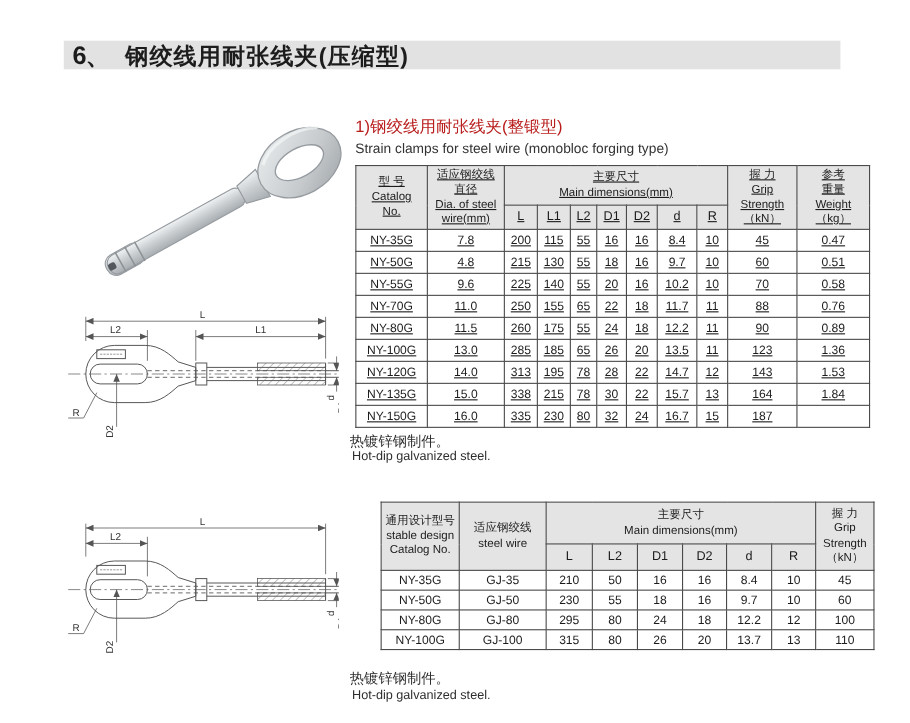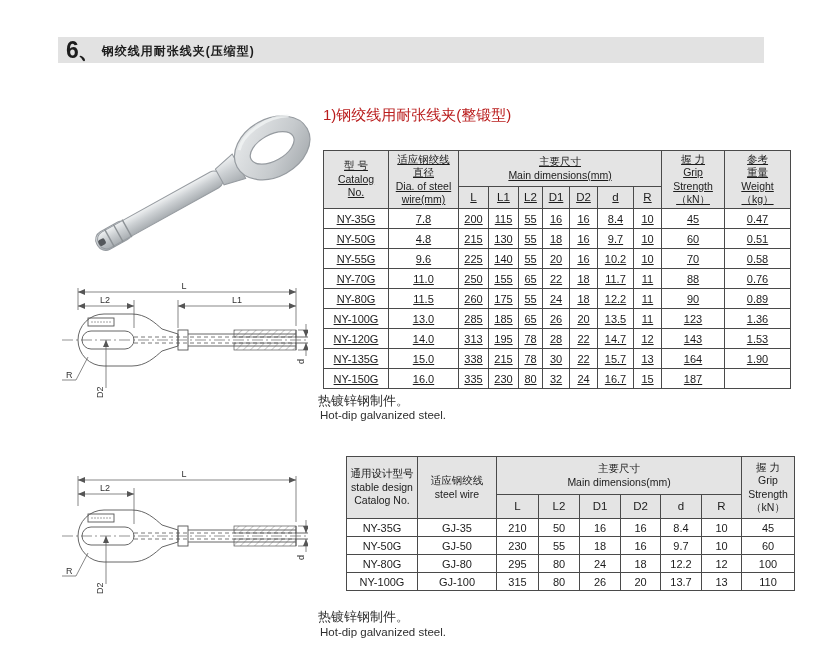--- a/index.html
+++ b/index.html
@@ -3,21 +3,21 @@
 <meta charset="utf-8">
 <style>
   html,body{margin:0;padding:0;background:#fff;}
   body{width:827px;height:657px;position:relative;font-family:"Liberation Sans",sans-serif;color:#1c1c1c;}
   .page{position:absolute;left:0;top:0;width:827px;height:657px;background:#ffffff;overflow:hidden;}
 
   
   .title-bar{position:absolute;left:58px;top:37px;width:706px;height:26px;background:#e2e2e2;
              display:flex;align-items:center;box-sizing:border-box;padding-left:8px;}
   .title-num{font-size:23px;font-weight:bold;line-height:1;letter-spacing:-1px;}
-  .title-zh{font-size:12px;font-weight:bold;letter-spacing:1px;margin-left:2px;padding-top:2px;}
+  .title-zh{font-size:21px;font-weight:bold;letter-spacing:1px;margin-left:14px;padding-top:2px;}
   .subtitle{position:absolute;left:89px;top:66px;font-size:12.5px;color:#3a3a3a;}
 
   
   .sec1-title{position:absolute;left:323px;top:106px;font-size:15px;color:#b91c1c;}
   .sec1-sub{position:absolute;left:323px;top:128px;font-size:12.5px;color:#333;}
 
   
   table{border-collapse:collapse;table-layout:fixed;}
   .t1{position:absolute;left:323px;top:150px;width:467px;text-decoration:underline;}
   .t2{position:absolute;left:323px;top:456px;width:448px;margin-left:23px;}
@@ -75,20 +75,21 @@
       <line x1="14" y1="-10" x2="14" y2="10" stroke="#8d9296" stroke-width="1.4"></line>
       <line x1="24" y1="-10" x2="24" y2="10" stroke="#8d9296" stroke-width="1.4"></line>
       <rect x="-8" y="-3.2" width="7" height="6.4" rx="2" fill="#54575b"></rect>
       <path d="M130,-9 L152,-14 L152,14 L130,9 Z" fill="url(#mg)" stroke="#969ba0" stroke-width="1"></path>
       <path fill-rule="evenodd" fill="url(#mg2)" stroke="#969ba0" stroke-width="1.2" d="M150,0 a40,29 0 1,0 80,0 a40,29 0 1,0 -80,0 Z M166,0 a24,13 0 1,0 48,0 a24,13 0 1,0 -48,0 Z"></path>
       <path d="M160,-14 a38,22 0 0 1 60,-6" stroke="#f4f6f7" stroke-width="3" fill="none" opacity="0.7"></path>
     </g>
   </svg>
 
   <div class="sec1-title">1)钢绞线用耐张线夹(整锻型)</div>
+  <div class="sec1-sub">Strain clamps for steel wire (monobloc forging type)</div>
 
   <table class="t1">
     <colgroup>
       <col style="width:65px">
         <col style="width:70px">
         <col style="width:30px">
         <col style="width:30px">
       <col style="width:24px">
         <col style="width:27px">
         <col style="width:28px">
@@ -231,21 +232,21 @@
           <td>NY-135G</td>
           <td>15.0</td>
           <td>338</td>
           <td>215</td>
           <td>78</td>
           <td>30</td>
           <td>22</td>
           <td>15.7</td>
           <td>13</td>
           <td>164</td>
-          <td>1.90</td>
+          <td>1.84</td>
         </tr>
 
         <tr>
           <td>NY-150G</td>
           <td>16.0</td>
           <td>335</td>
           <td>230</td>
           <td>80</td>
           <td>32</td>
           <td>24</td>

